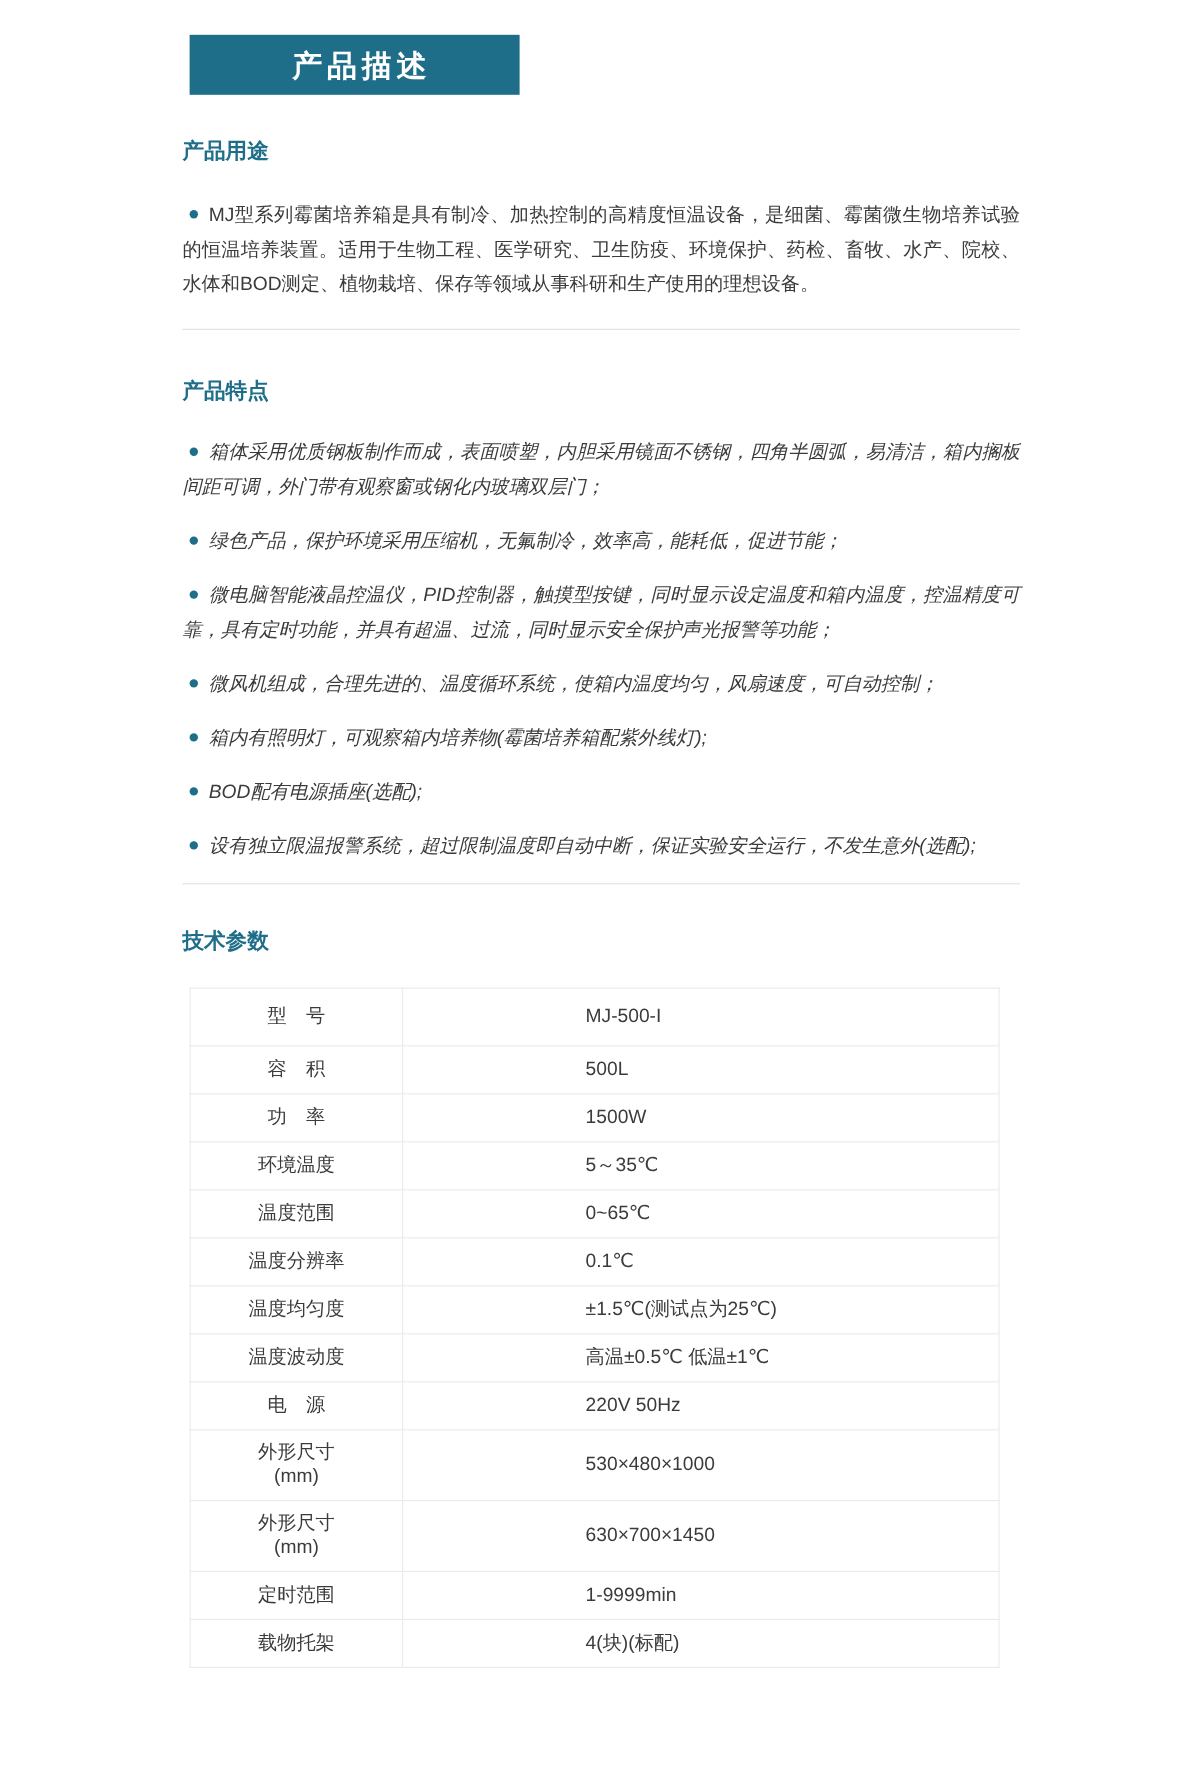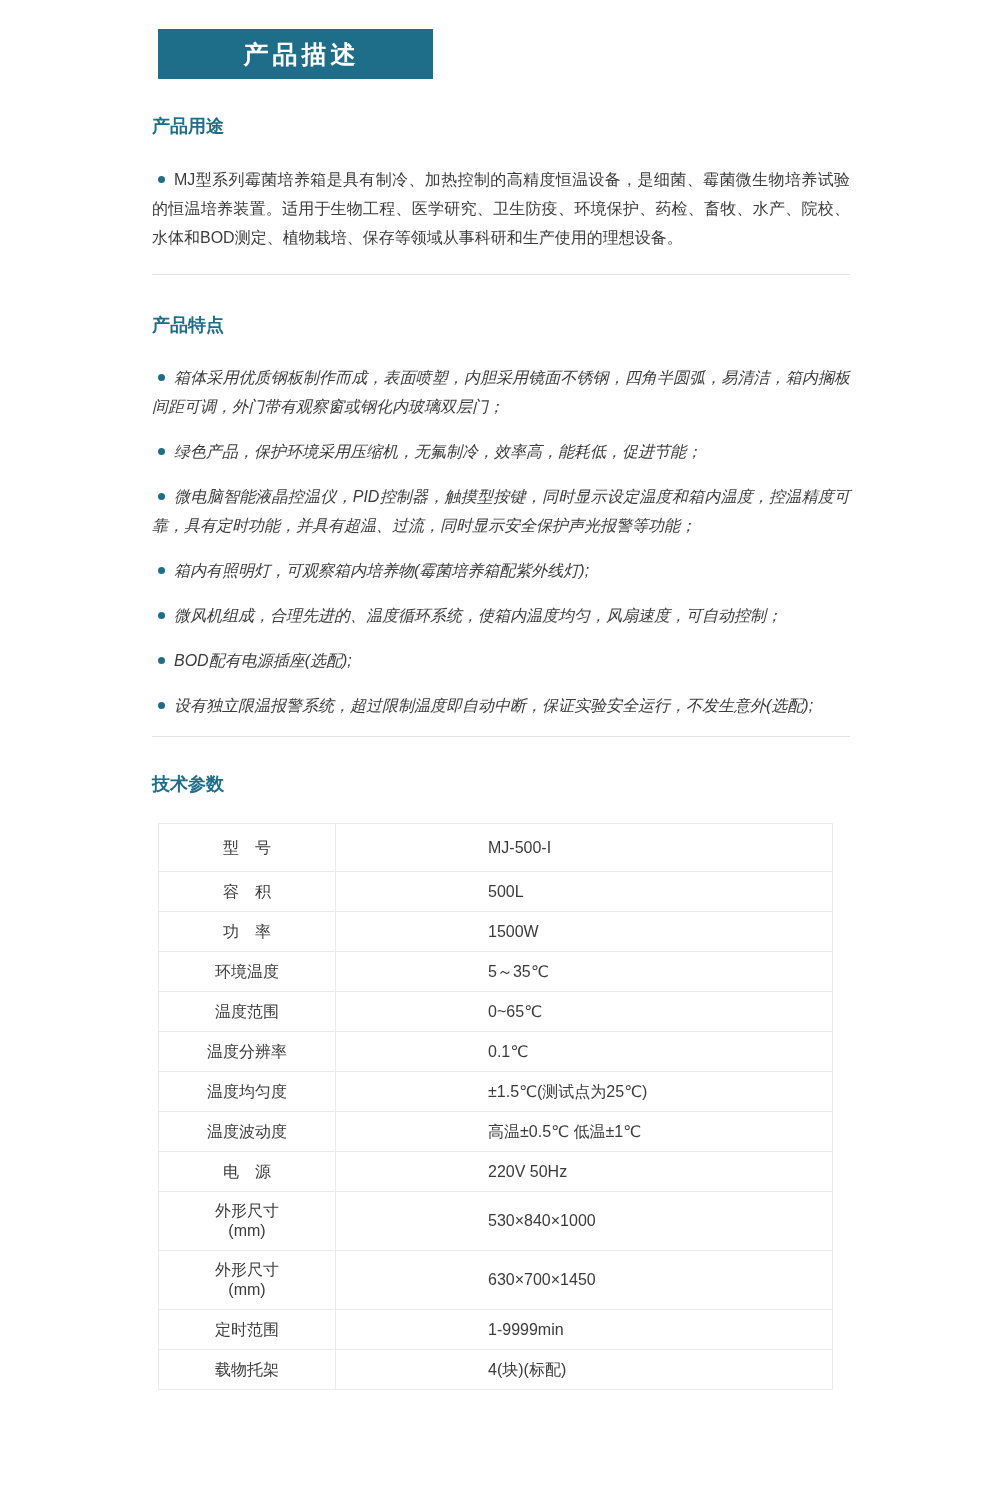--- a/index.html
+++ b/index.html
@@ -39,21 +39,21 @@
   .content{
     padding:0 150px 0 152px;
   }
   .section-title{
     color:var(--accent);
     font-size:18px;
     font-weight:bold;
     line-height:30px;
   }
   .title-usage{margin-top:32px;}
-  .title-features{margin-top:36px;font-family:Liberation Mono, monospace;}
+  .title-features{margin-top:36px;}
   .title-specs{margin-top:32px;}
   .para{
     font-size:16px;
     line-height:29px;
     text-align:justify;
   }
   .para-intro{margin-top:24px;}
   .feature{margin:0 0 16px 0;font-style:italic;}
   .feature-first{margin-top:22px;}
   .bullet{
@@ -110,22 +110,22 @@
 
     <p class="para para-intro"><span class="bullet"></span><span>MJ型系列霉菌培养箱是具有制冷、加热控制的高精度恒温设备，是细菌、霉菌微生物培养试验的恒温培养装置。适用于生物工程、医学研究、卫生防疫、环境保护、药检、畜牧、水产、院校、水体和BOD测定、植物栽培、保存等领域从事科研和生产使用的理想设备。</span></p>
 
     <hr class="divider divider-1">
 
     <h2 class="section-title title-features">产品特点</h2>
 
     <p class="para feature feature-first"><span class="bullet"></span><span>箱体采用优质钢板制作而成，表面喷塑，内胆采用镜面不锈钢，四角半圆弧，易清洁，箱内搁板间距可调，外门带有观察窗或钢化内玻璃双层门；</span></p>
     <p class="para feature"><span class="bullet"></span><span>绿色产品，保护环境采用压缩机，无氟制冷，效率高，能耗低，促进节能；</span></p>
     <p class="para feature"><span class="bullet"></span><span>微电脑智能液晶控温仪，PID控制器，触摸型按键，同时显示设定温度和箱内温度，控温精度可靠，具有定时功能，并具有超温、过流，同时显示安全保护声光报警等功能；</span></p>
+    <p class="para feature"><span class="bullet"></span><span>微风机组成，合理先进的、温度循环系统，使箱内温度均匀，风扇速度，可自动控制；</span></p>
     <p class="para feature"><span class="bullet"></span><span>箱内有照明灯，可观察箱内培养物(霉菌培养箱配紫外线灯);</span></p>
-    <p class="para feature"><span class="bullet"></span><span>微风机组成，合理先进的、温度循环系统，使箱内温度均匀，风扇速度，可自动控制；</span></p>
     <p class="para feature"><span class="bullet"></span><span>BOD配有电源插座(选配);</span></p>
     <p class="para feature"><span class="bullet"></span><span>设有独立限温报警系统，超过限制温度即自动中断，保证实验安全运行，不发生意外(选配);</span></p>
 
     <hr class="divider divider-2">
 
     <h2 class="section-title title-specs">技术参数</h2>
 
     <table class="spec-table">
       <tbody>
         <tr class="r-first">
@@ -160,21 +160,21 @@
           <td class="spec-label">温度波动度</td>
           <td class="spec-value">高温±0.5℃ 低温±1℃</td>
         </tr>
         <tr>
           <td class="spec-label">电　源</td>
           <td class="spec-value">220V 50Hz</td>
         </tr>
         <tr class="r-tall">
           <td class="spec-label">外形尺寸
 (mm)</td>
-          <td class="spec-value">530×840×1000</td>
+          <td class="spec-value">530×480×1000</td>
         </tr>
         <tr class="r-tall">
           <td class="spec-label">外形尺寸
 (mm)</td>
           <td class="spec-value">630×700×1450</td>
         </tr>
         <tr>
           <td class="spec-label">定时范围</td>
           <td class="spec-value">1-9999min</td>
         </tr>

